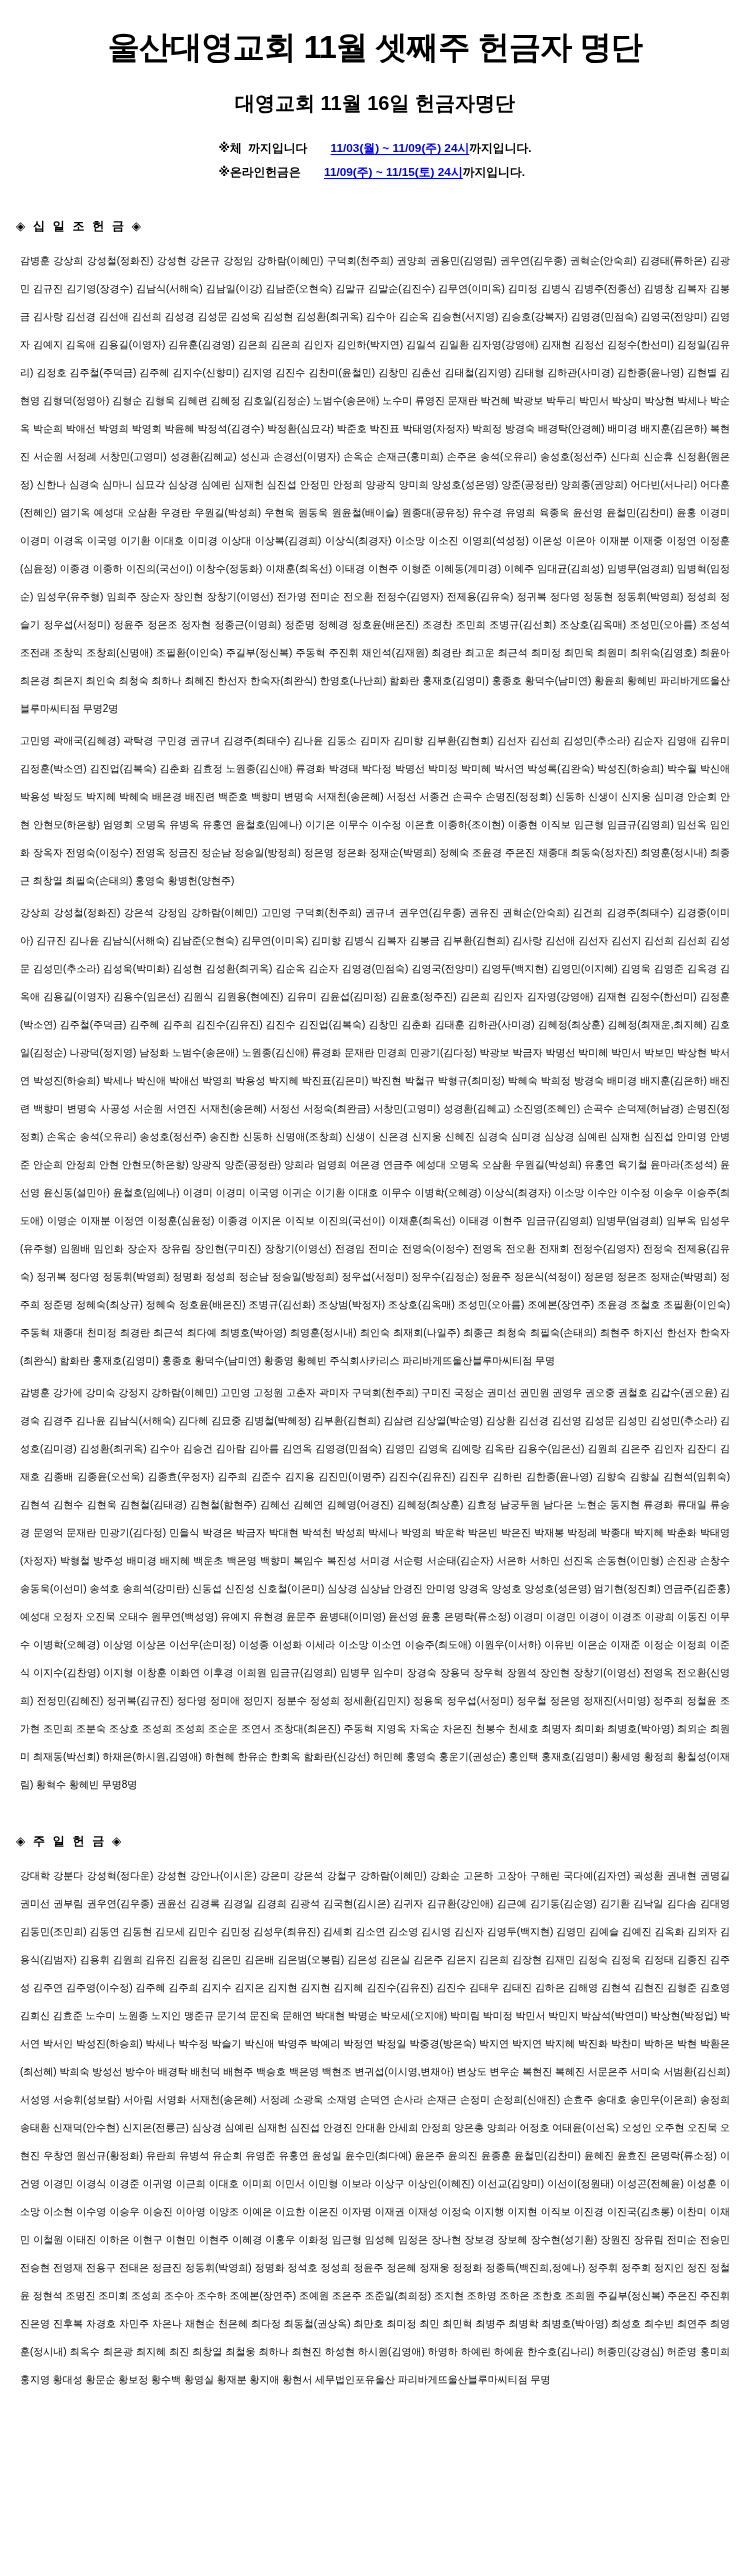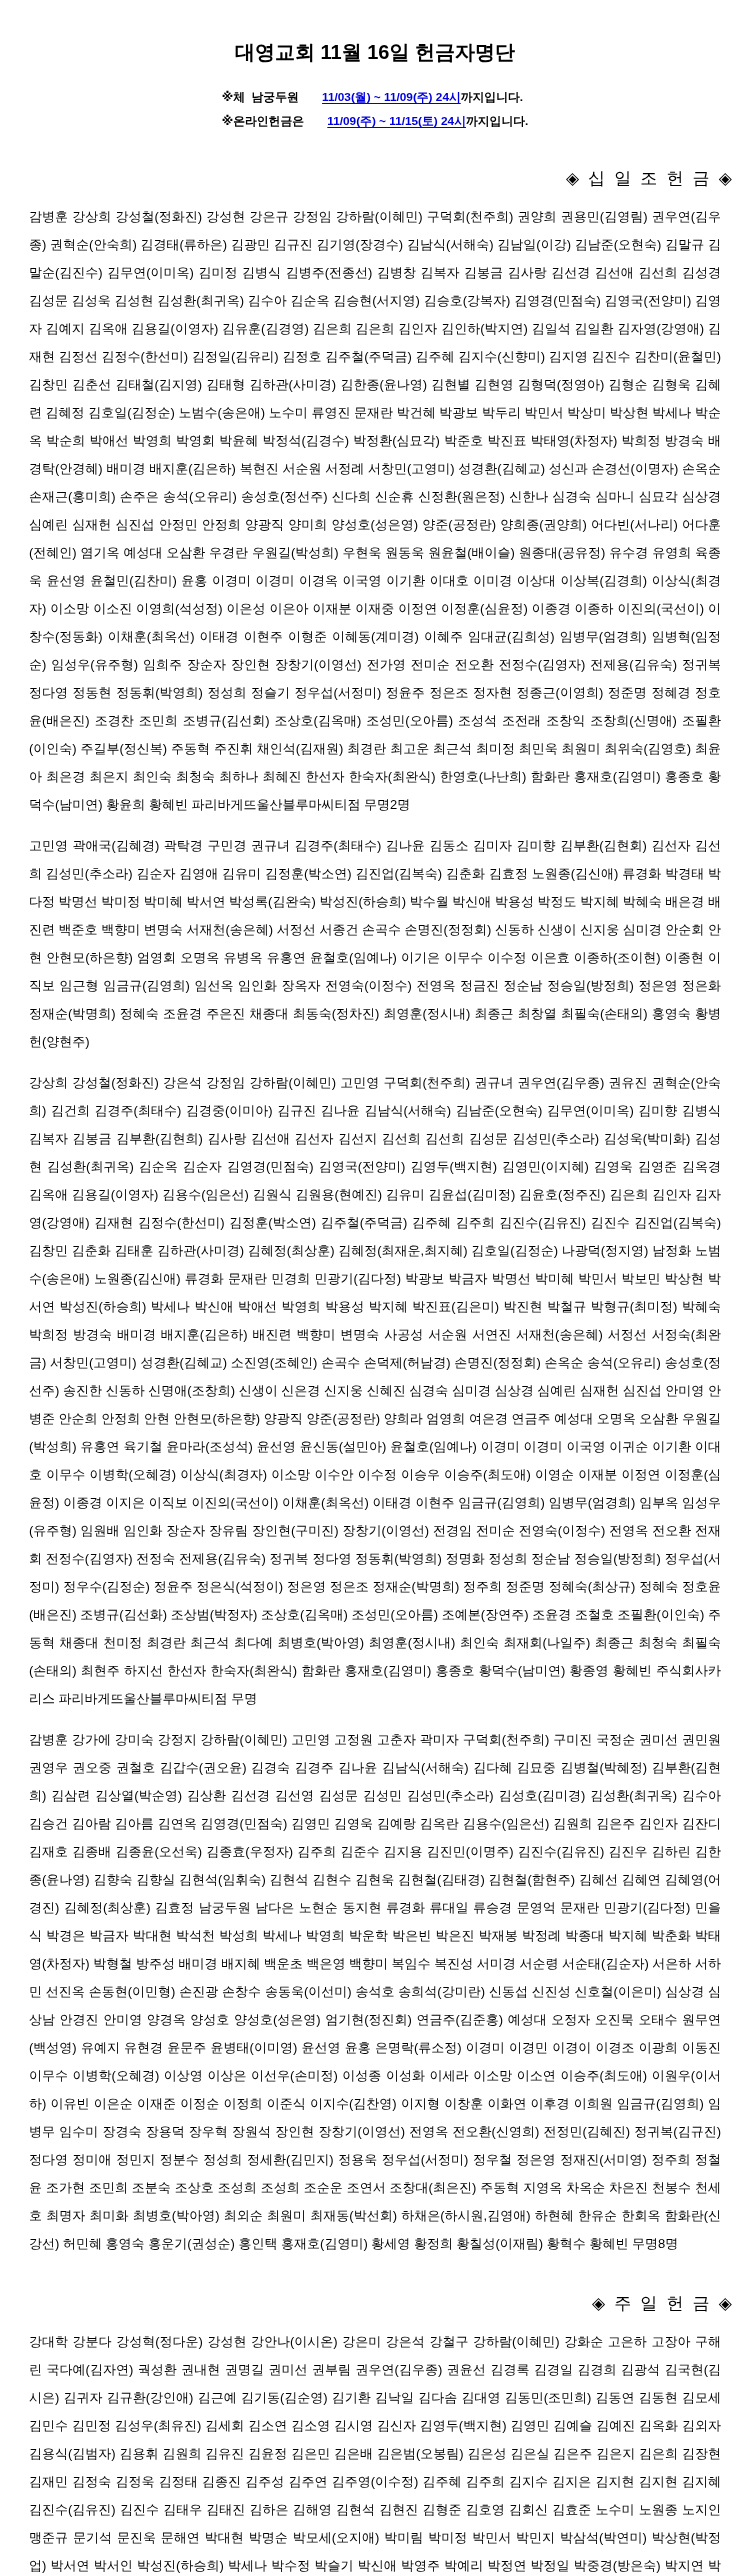--- a/index.html
+++ b/index.html
@@ -33,44 +33,45 @@
     font-weight: bold;
   }
   .note-line { line-height: 24px; white-space: pre-wrap; }
   .note-link {
     text-decoration: underline;
     text-underline-offset: 2.2px;
     margin-left: 20px;
   }
 
   .section-title {
-    text-align: right;
-    font-size: 17px;
-    font-weight: normal;
+    text-align: left;
+    font-size: 12px;
+    font-weight: bold;
     letter-spacing: 2.2px;
     margin: 34px 0 11.8px 0;
   }
   .names {
-    font-size: 13px;
+    font-size: 10px;
     line-height: 28px;
     text-align: justify;
-    margin: 13px;
+    margin: 4px;
     word-break: break-all;
   }
 </style>
 </head>
 <body>
 
 <div class="page">
 
+  <h1 class="title">울산대영교회 11월 셋째주 헌금자 명단</h1>
   <h2 class="subtitle">대영교회 11월 16일 헌금자명단</h2>
 
   <div class="notes-wrap">
     <div class="notes">
-      <div class="note-line"><span>※체  남궁두원 </span><span class="note-link" style="color:#0000dd">11/03(월) ~ 11/09(주) 24시</span><span>까지입니다.</span></div>
+      <div class="note-line"><span>※체  까지입니다 </span><span class="note-link" style="color:#0000dd">11/03(월) ~ 11/09(주) 24시</span><span>까지입니다.</span></div>
       <div class="note-line"><span>※온라인헌금은 </span><span class="note-link" style="color:#0000dd">11/09(주) ~ 11/15(토) 24시</span><span>까지입니다.</span></div>
     </div>
   </div>
 
   <section>
     <h3 class="section-title">◈ 십 일 조 헌 금 ◈</h3>
     <p class="names">감병훈 강상희 강성철(정화진) 강성현 강은규 강정임 강하람(이혜민) 구덕회(천주희) 권양희 권용민(김영림) 권우연(김우종) 권혁순(안숙희) 김경태(류하은) 김광민 김규진 김기영(장경수) 김남식(서해숙) 김남일(이강) 김남준(오현숙) 김말규 김말순(김진수) 김무연(이미옥) 김미정 김병식 김병주(전종선) 김병창 김복자 김봉금 김사랑 김선경 김선애 김선희 김성경 김성문 김성욱 김성현 김성환(최귀옥) 김수아 김순옥 김승현(서지영) 김승호(강복자) 김영경(민점숙) 김영국(전양미) 김영자 김예지 김옥애 김용길(이영자) 김유훈(김경영) 김은희 김은희 김인자 김인하(박지연) 김일석 김일환 김자영(강영애) 김재현 김정선 김정수(한선미) 김정일(김유리) 김정호 김주철(주덕금) 김주혜 김지수(신향미) 김지영 김진수 김찬미(윤철민) 김창민 김춘선 김태철(김지영) 김태형 김하관(사미경) 김한종(윤나영) 김현별 김현영 김형덕(정영아) 김형순 김형욱 김혜련 김혜정 김호일(김정순) 노범수(송은애) 노수미 류영진 문재란 박건혜 박광보 박두리 박민서 박상미 박상현 박세나 박순옥 박순희 박애선 박영희 박영회 박윤혜 박정석(김경수) 박정환(심묘각) 박준호 박진표 박태영(차정자) 박희정 방경숙 배경탁(안경혜) 배미경 배지훈(김은하) 복현진 서순원 서정례 서창민(고영미) 성경환(김혜교) 성신과 손경선(이명자) 손옥순 손재근(홍미희) 손주은 송석(오유리) 송성호(정선주) 신다희 신순휴 신정환(원은정) 신한나 심경숙 심마니 심묘각 심상경 심예린 심재헌 심진섭 안정민 안정희 양광직 양미희 양성호(성은영) 양준(공정란) 양희종(권양희) 어다빈(서나리) 어다훈(전혜인) 염기옥 예성대 오삼환 우경란 우원길(박성희) 우현욱 원동욱 원윤철(배이슬) 원종대(공유정) 유수경 유영희 육종욱 윤선영 윤철민(김찬미) 윤홍 이경미 이경미 이경옥 이국영 이기환 이대호 이미경 이상대 이상복(김경희) 이상식(최경자) 이소망 이소진 이영희(석성정) 이은성 이은아 이재분 이재중 이정연 이정훈(심윤정) 이종경 이종하 이진의(국선이) 이창수(정동화) 이채훈(최옥선) 이태경 이현주 이형준 이혜동(계미경) 이혜주 임대균(김희성) 임병무(엄경희) 임병혁(임정순) 임성우(유주형) 임희주 장순자 장인현 장창기(이영선) 전가영 전미순 전오환 전정수(김영자) 전제용(김유숙) 정귀복 정다영 정동현 정동휘(박영희) 정성희 정슬기 정우섭(서정미) 정윤주 정은조 정자현 정종근(이영희) 정준명 정혜경 정호윤(배은진) 조경찬 조민희 조병규(김선회) 조상호(김옥매) 조성민(오아름) 조성석 조전래 조창익 조창희(신명애) 조필환(이인숙) 주길부(정신복) 주동혁 주진휘 채인석(김재원) 최경란 최고운 최근석 최미정 최민욱 최원미 최위숙(김영호) 최윤아 최은경 최은지 최인숙 최청숙 최하나 최혜진 한선자 한숙자(최완식) 한영호(나난희) 함화란 홍재호(김영미) 홍종호 황덕수(남미연) 황윤희 황혜빈 파리바게뜨울산블루마씨티점 무명2명</p>
   </section>
 
   <section>

